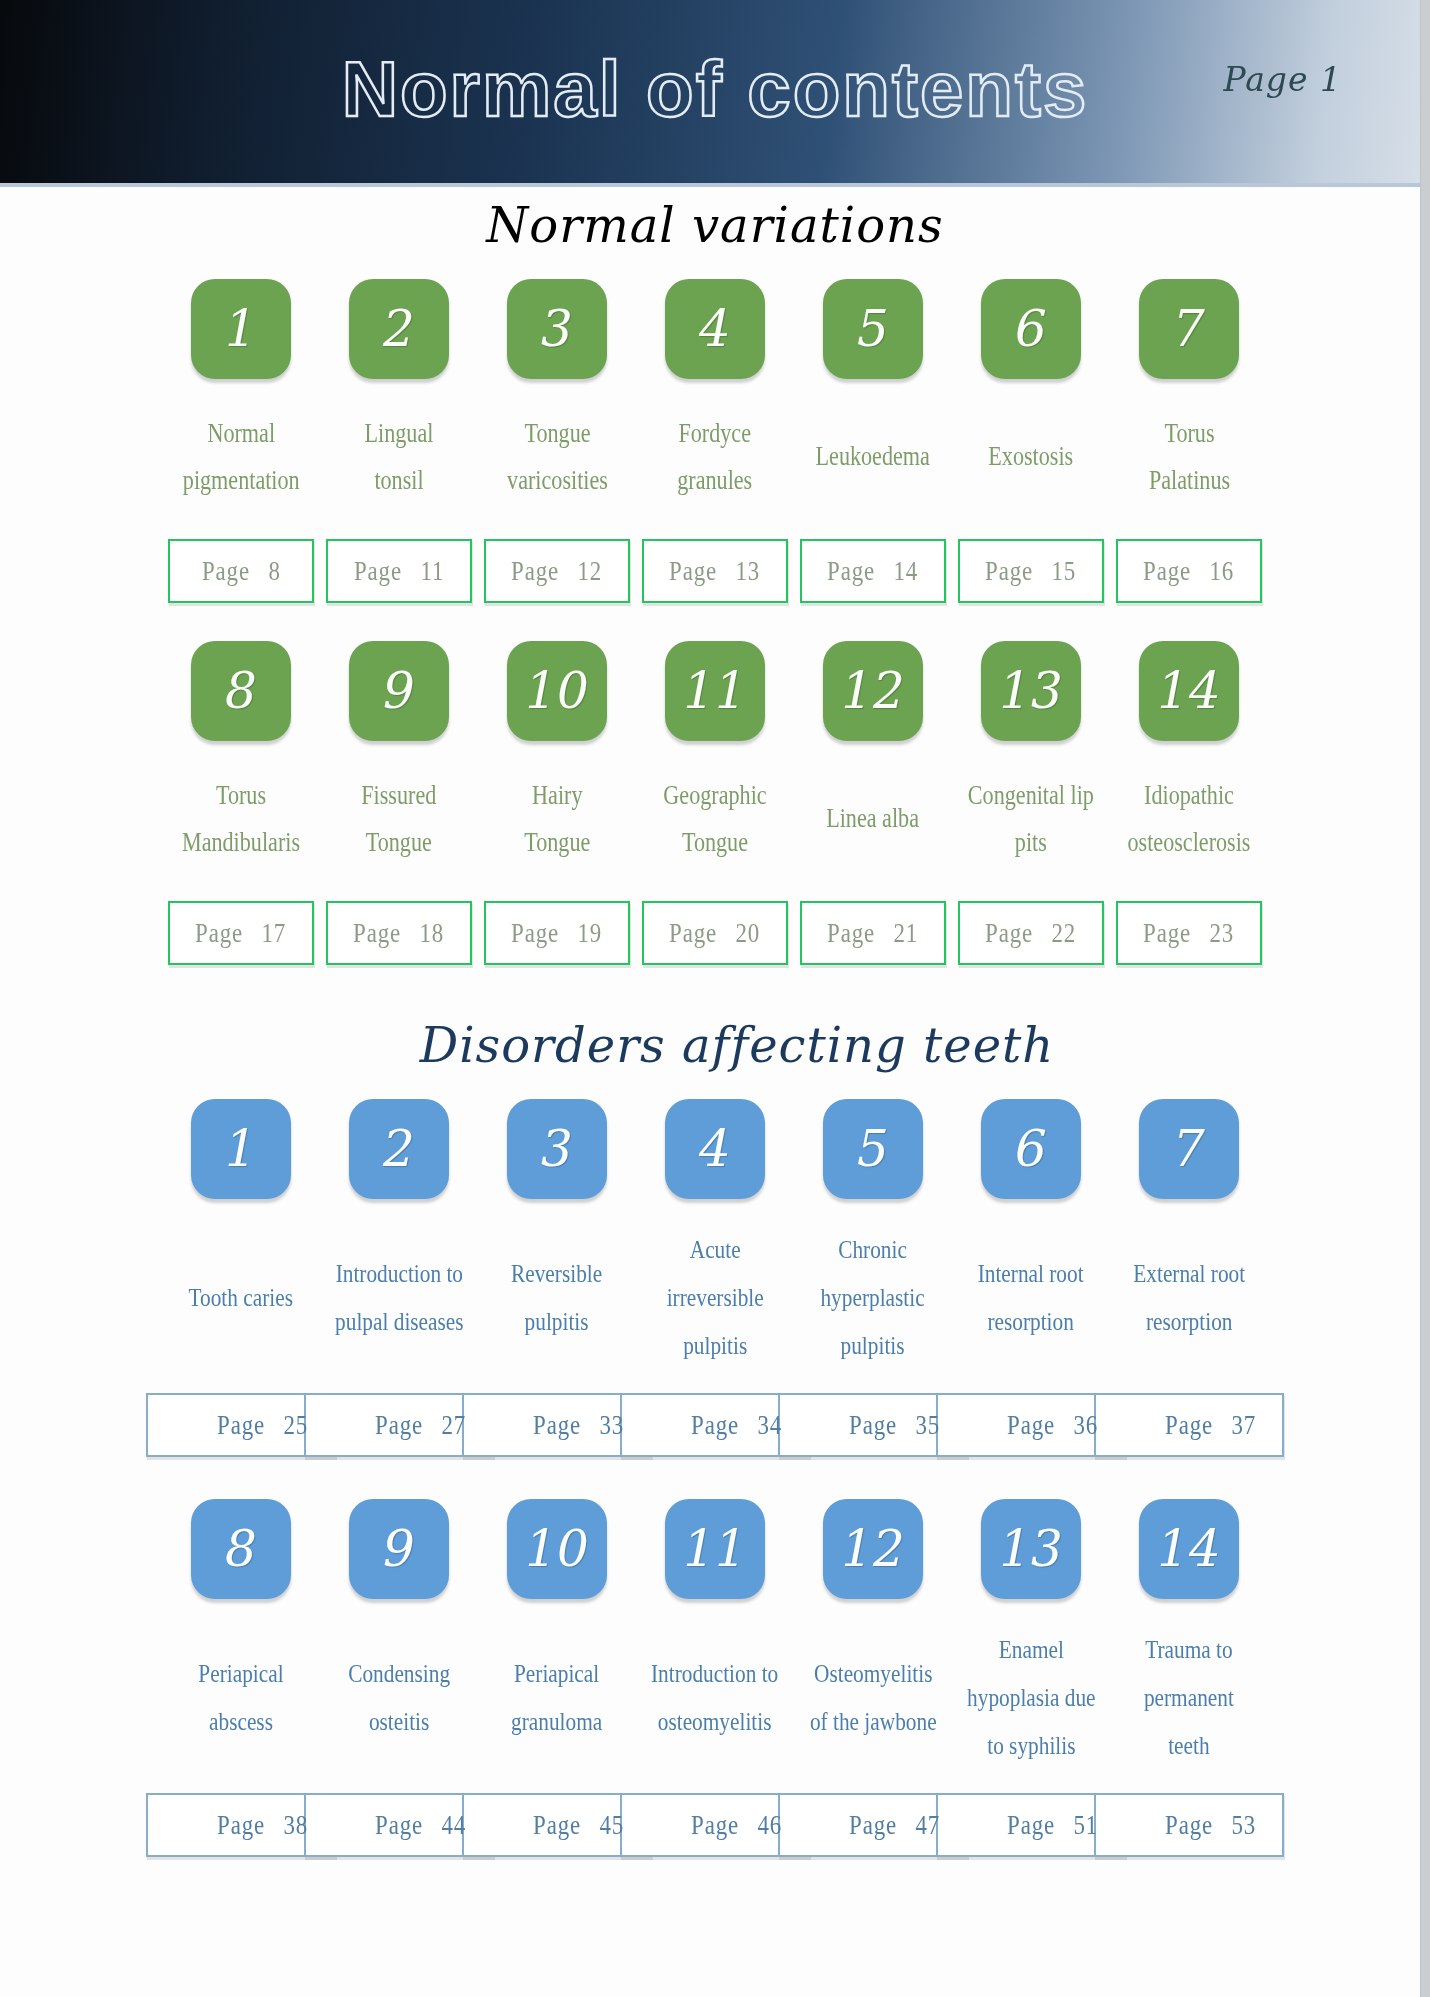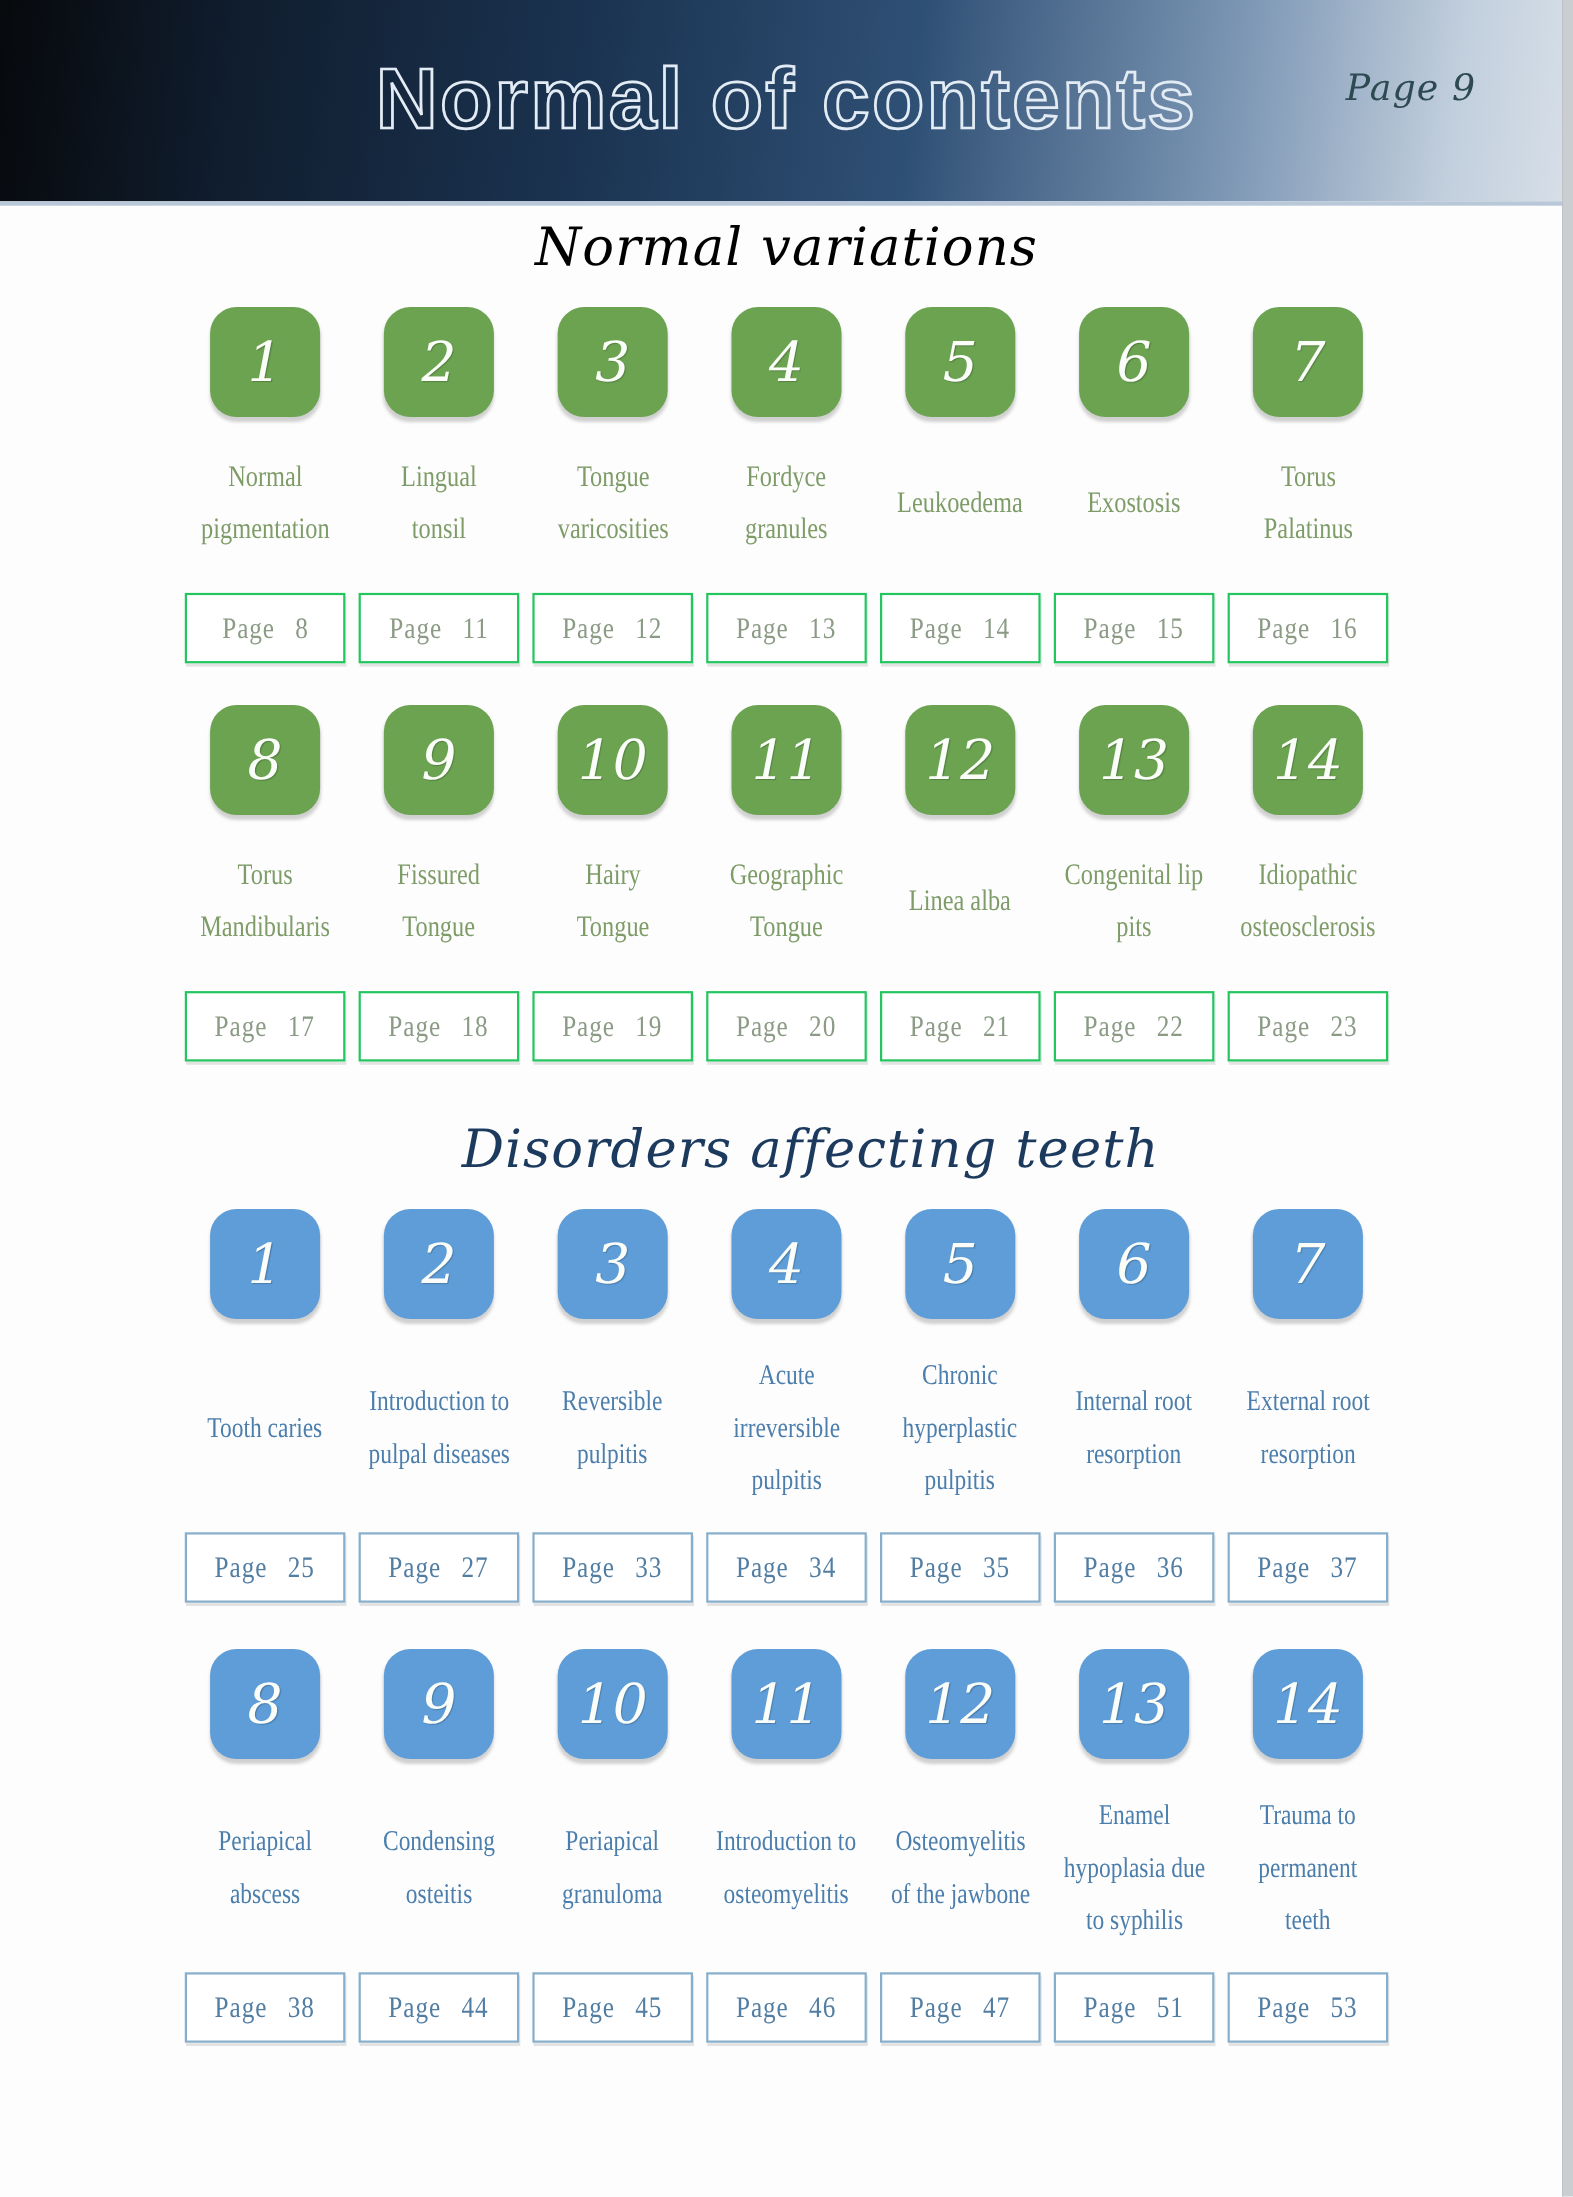--- a/index.html
+++ b/index.html
@@ -68,39 +68,39 @@
   .green .item-title{color:#7e9c68;}
   .blue  .item-title{color:#4b7eac;}
   .blue  .item-title{margin-top:24px;height:150px;font-size:26px;line-height:1.85;}
   
   .page-box{
     margin-top:32px;width:142px;height:60px;background:#ffffff;
     display:flex;align-items:center;justify-content:center;
     box-shadow:1px 3px 0 rgba(0,0,0,0.10);
   }
   .green .page-box{border:2px solid #22c55e;}
-  .blue  .page-box{border:2px solid #86aecb;margin-top:20px;}
+  .blue  .page-box{border:2px solid #86aecb;margin-top:20px;padding-left:44px;}
   .page-box span{
     font-size:27px;word-spacing:14px;transform:scaleX(0.85);
     letter-spacing:1px;
   }
   .green .page-box span{color:#8b9b85;}
   .blue  .page-box span{color:#527ea3;}
   
   .edge-strip{
     position:absolute;top:0;right:0;width:9px;height:100%;
     background:#cbced1;border-left:1px solid #bfc3c6;
   }
 </style>
 </head>
 <body>
 
 <div class="header">
   <h1 class="page-title">Normal of contents</h1>
-  <div class="page-indicator">Page 9</div>
+  <div class="page-indicator">Page 1</div>
 </div>
 
 <section class="green">
   <h2 class="section-heading green">Normal variations</h2>
 
   <div class="grid row-a1">
     <div class="toc-item">
       <div class="num-card">
           <span class="num">1</span>
         </div>

